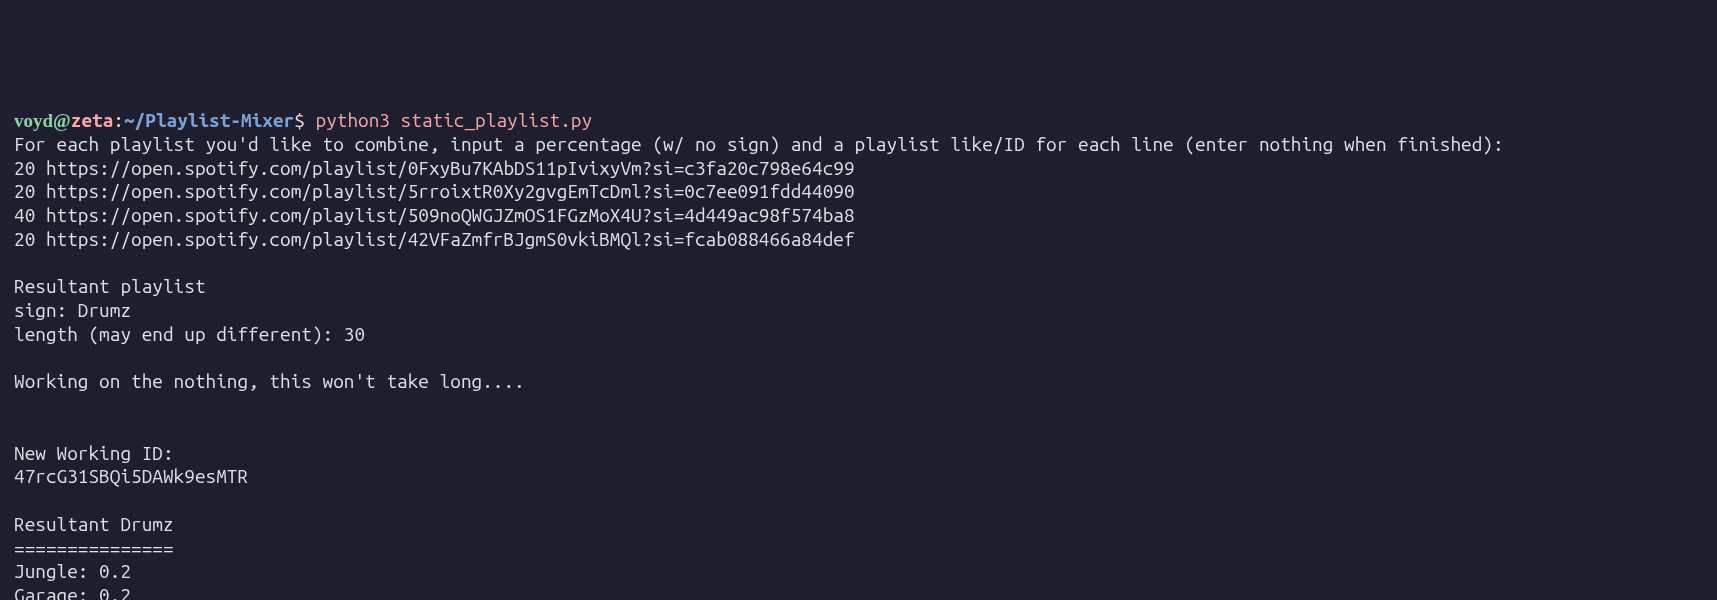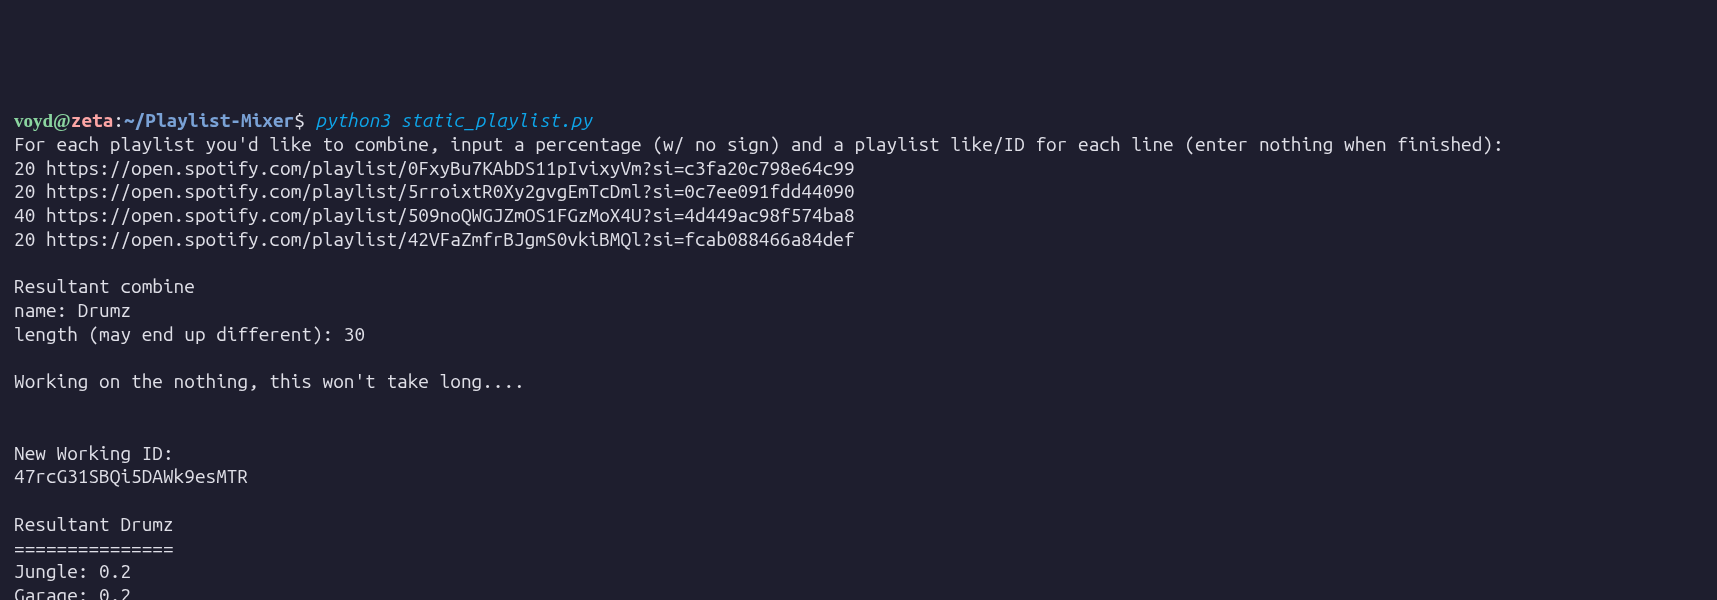--- a/index.html
+++ b/index.html
@@ -13,37 +13,37 @@
       width: 1717px;
       height: 600px;
       white-space: pre;
       overflow: hidden;
     }
     .user { color: #8bd5a0; font-weight: bold; font-family: Liberation Serif, serif; }
     .host { color: #fca5a5; font-weight: bold; }
     .colon { color: #e0e0e8; }
     .path { color: #7aa2d6; font-weight: bold; }
     .dollar { color: #e0e0e8; }
-    .cmd { color: #0ea5e9; font-style: italic; }
+    .cmd { color: #fca5a5; }
     .out { color: #e0e0e8; }
   </style>
 </head>
 <body>
 
 
 
 <div><span class="user">voyd</span><span class="user">@</span><span class="host">zeta</span><span class="colon">:</span><span class="path">~/Playlist-Mixer</span><span class="dollar">$</span> <span class="cmd">python3 static_playlist.py</span>
 <span class="out">For each playlist you'd like to combine, input a percentage (w/ no sign) and a playlist like/ID for each line (enter nothing when finished):</span>
 <span class="out">20 https://open.spotify.com/playlist/0FxyBu7KAbDS11pIvixyVm?si=c3fa20c798e64c99</span>
 <span class="out">20 https://open.spotify.com/playlist/5rroixtR0Xy2gvgEmTcDml?si=0c7ee091fdd44090</span>
 <span class="out">40 https://open.spotify.com/playlist/509noQWGJZmOS1FGzMoX4U?si=4d449ac98f574ba8</span>
 <span class="out">20 https://open.spotify.com/playlist/42VFaZmfrBJgmS0vkiBMQl?si=fcab088466a84def</span>
 <span class="out"></span>
-<span class="out">Resultant combine</span>
-<span class="out">name: Drumz</span>
+<span class="out">Resultant playlist</span>
+<span class="out">sign: Drumz</span>
 <span class="out">length (may end up different): 30</span>
 <span class="out"></span>
 <span class="out">Working on the nothing, this won't take long....</span>
 <span class="out"></span>
 <span class="out"></span>
 <span class="out">New Working ID:</span>
 <span class="out">47rcG31SBQi5DAWk9esMTR</span>
 <span class="out"></span>
 <span class="out">Resultant Drumz</span>
 <span class="out">===============</span>

